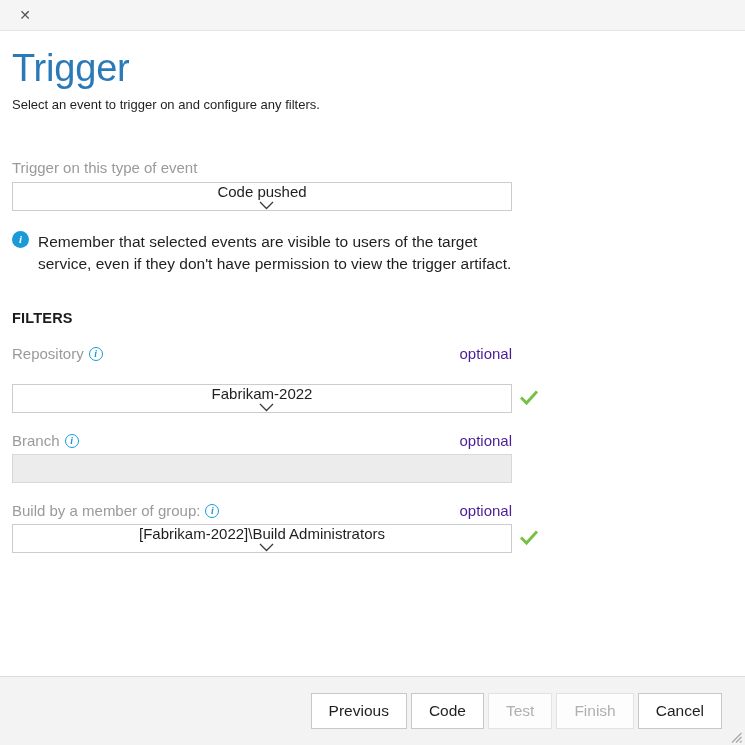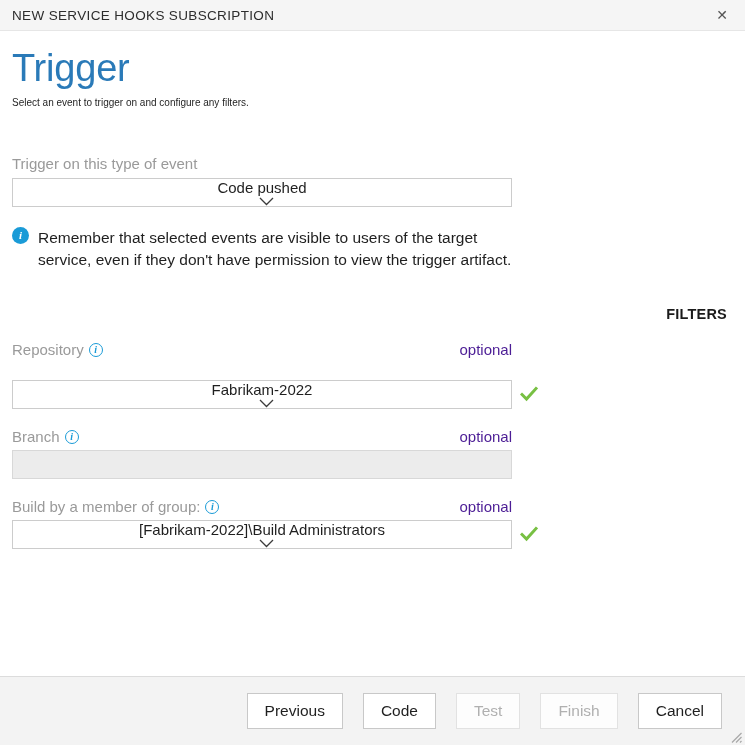--- a/index.html
+++ b/index.html
@@ -65,21 +65,21 @@
   }
   .page-title {
     font-size: 38px;
     font-weight: normal;
     color: #2a7ab8;
     margin: 0 0 2px 0;
     line-height: 1.15;
     letter-spacing: -0.2px;
   }
   .page-subtitle {
-    font-size: 10px;
+    font-size: 13px;
     color: #1f1f1f;
     margin: 6px 0 2px 0;
   }
 
   .field-group {
     margin-top: 0;
   }
   .field-label-row {
     display: flex;
     align-items: center;
@@ -188,34 +188,33 @@
     font-size: 15.5px;
     color: #1f1f1f;
     line-height: 1.45;
   }
 
   .section-title {
     font-size: 14.5px;
     font-weight: bold;
     color: #1b1b1b;
     letter-spacing: 0.2px;
-    text-align: right;
   }
 
   
   .footer {
     height: 69px;
     min-height: 69px;
     background: #f3f3f3;
     border-top: 1px solid #dcdcdc;
     display: flex;
     align-items: center;
     justify-content: flex-end;
     padding-right: 23px;
-    gap: 20px;
+    gap: 4px;
     box-sizing: border-box;
     position: relative;
   }
   .btn {
     height: 36px;
     min-width: 64px;
     padding: 0 17px;
     box-sizing: border-box;
     background: #ffffff;
     border: 1px solid #c8c8c8;
@@ -243,21 +242,20 @@
     pointer-events: auto;
     cursor: nwse-resize;
   }
 </style>
 </head>
 <body>
 
 <div id="dialog">
 
   <div class="titlebar">
-    <span class="titlebar-text">NEW SERVICE HOOKS SUBSCRIPTION</span>
     <span class="close-btn">✕</span>
   </div>
 
   <div class="content">
 
     <h1 class="page-title">Trigger</h1>
     <p class="page-subtitle">Select an event to trigger on and configure any filters.</p>
 
     <div class="field-group" style="margin-top:47px;">
       <div class="field-label" style="margin-bottom:6px;">Trigger on this type of event</div>

